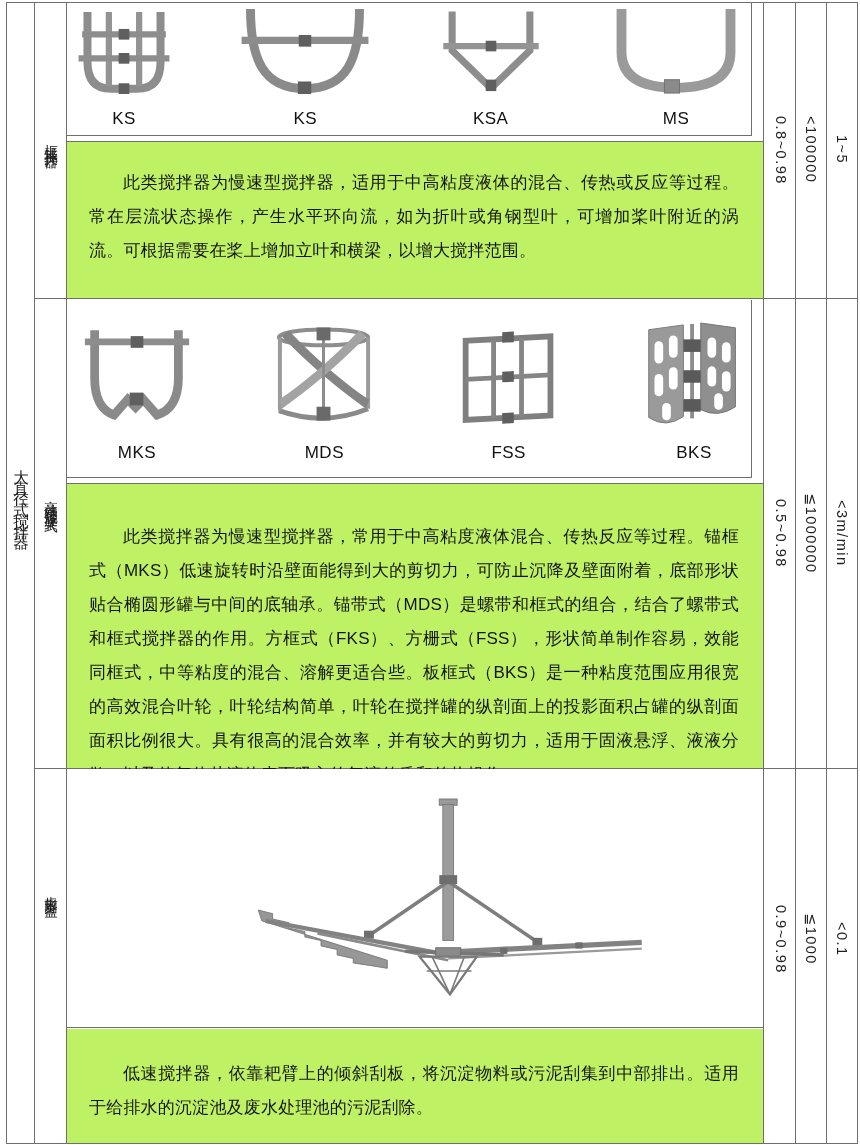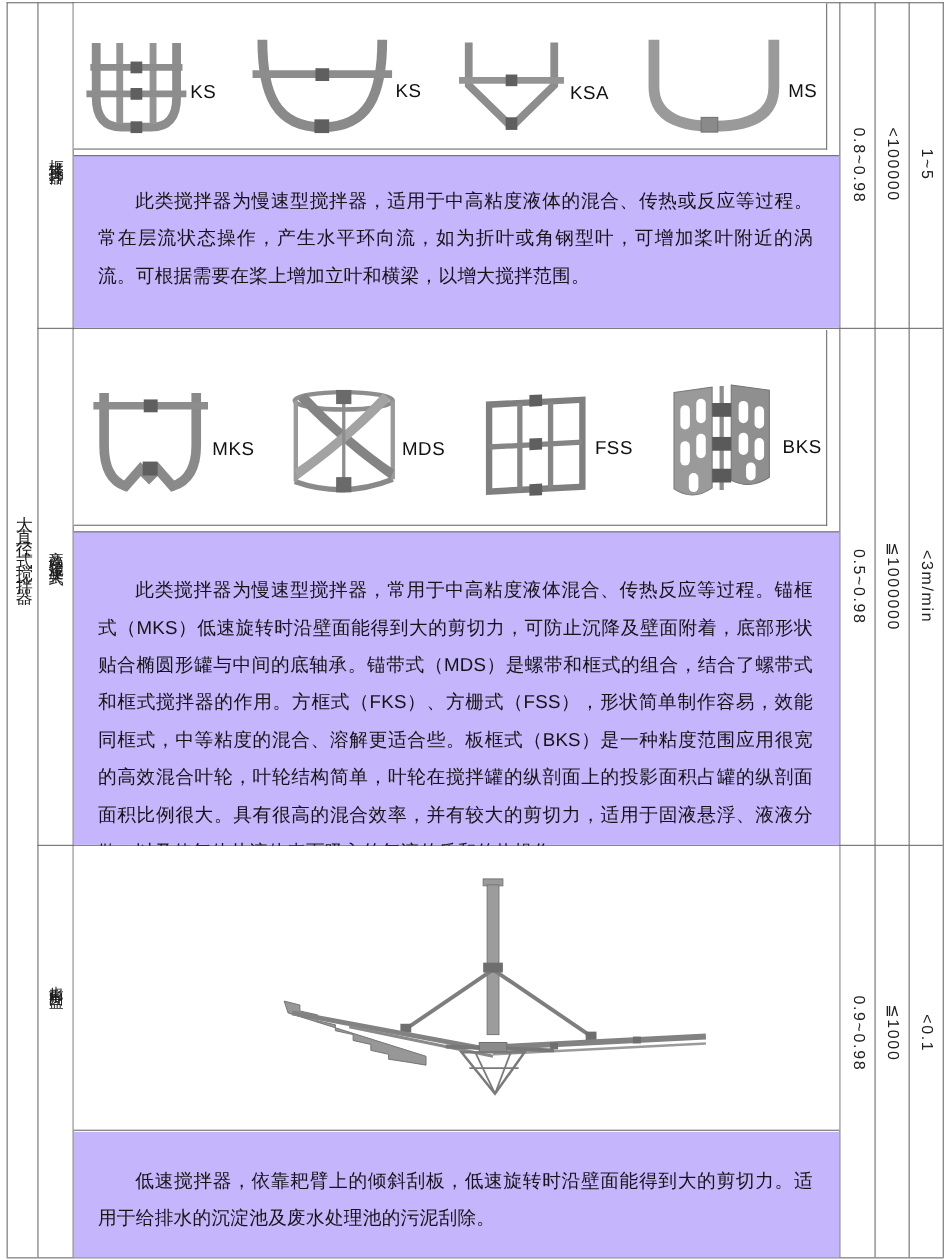--- a/index.html
+++ b/index.html
@@ -31,27 +31,27 @@
   .imgbox{
     position:absolute;left:67px;background:#fff;
     border-right:1px solid #6e6e6e;border-bottom:1px solid #6e6e6e;
     display:flex;align-items:flex-end;justify-content:space-between;
     box-sizing:border-box;
   }
   .imgbox3{
     position:absolute;left:67px;background:#fff;border-bottom:1px solid #6e6e6e;
     display:flex;align-items:flex-start;justify-content:center;box-sizing:border-box;
   }
-  .fig{display:flex;align-items:center;}
+  .fig{display:flex;flex-direction:column;align-items:center;}
   .fig .mlabel{font-size:17px;color:#111;margin-top:7px;letter-spacing:0.5px;}
 
   
   .textbox{
     position:absolute;left:67px;width:696px;border-top:1px solid #6e6e6e;
-    box-sizing:border-box;background:#c4b5fd;
+    box-sizing:border-box;background:#bef264;
   }
   .textbox p{
     margin:0;font-size:17px;line-height:34px;text-align:justify;
     text-indent:2em;letter-spacing:0.2px;color:#151515;
   }
 </style>
 </head>
 <body>
 
 <div class="page">
@@ -229,21 +229,21 @@
       <rect x="224" y="176" width="28" height="10" fill="#8a8a8a" stroke="#6e6e6e"></rect>
 
       <path d="M206,186 L270,186 L240,228 Z" fill="none" stroke="#7a7a7a" stroke-width="2.5"></path>
       <path d="M220,186 L240,228" stroke="#7a7a7a" stroke-width="1.8"></path>
       <path d="M256,186 L240,228" stroke="#7a7a7a" stroke-width="1.8"></path>
       <path d="M214,202 L264,202" stroke="#7a7a7a" stroke-width="1.8"></path>
     </svg>
   </div>
 
   <div class="textbox" style="top:1029px;height:114px;border-top:none;padding:28px 24px 0 22px;">
-    <p>低速搅拌器，依靠耙臂上的倾斜刮板，低速旋转时沿壁面能得到大的剪切力。适用于给排水的沉淀池及废水处理池的污泥刮除。</p>
+    <p>低速搅拌器，依靠耙臂上的倾斜刮板，将沉淀物料或污泥刮集到中部排出。适用于给排水的沉淀池及废水处理池的污泥刮除。</p>
   </div>
 
   <div class="valcell" style="left:766px;top:3px;width:29px;height:294px;">
     <span>0.8~0.98</span>
   </div>
   <div class="valcell" style="left:796px;top:3px;width:30px;height:294px;">
     <span>&lt;100000</span>
   </div>
   <div class="valcell" style="left:827px;top:3px;width:30px;height:294px;">
     <span>1~5</span>

